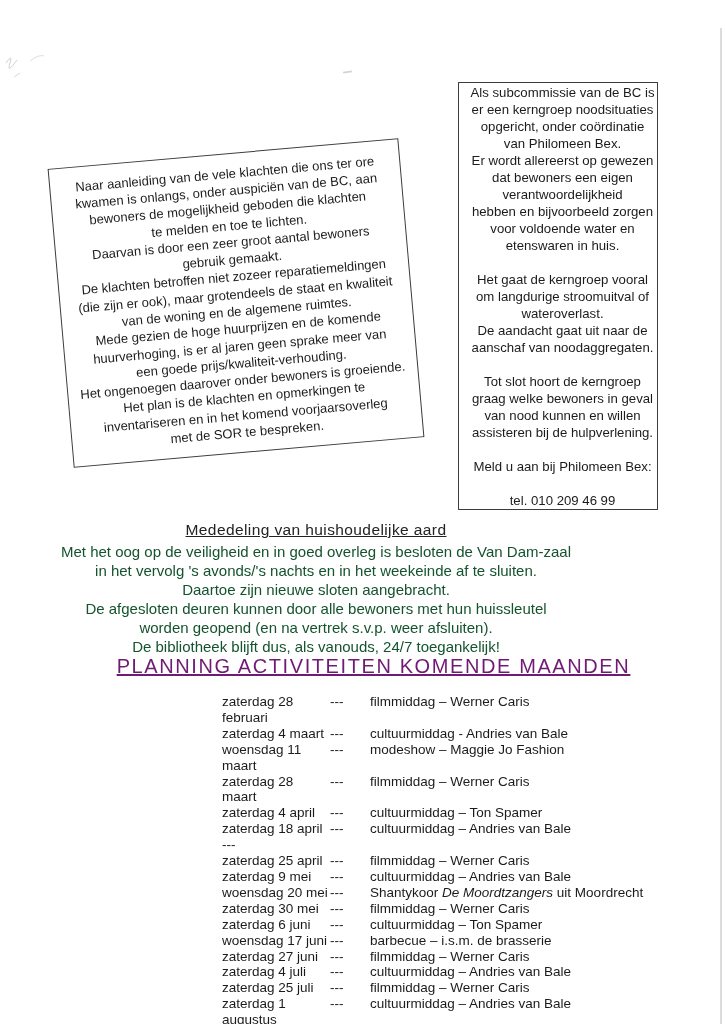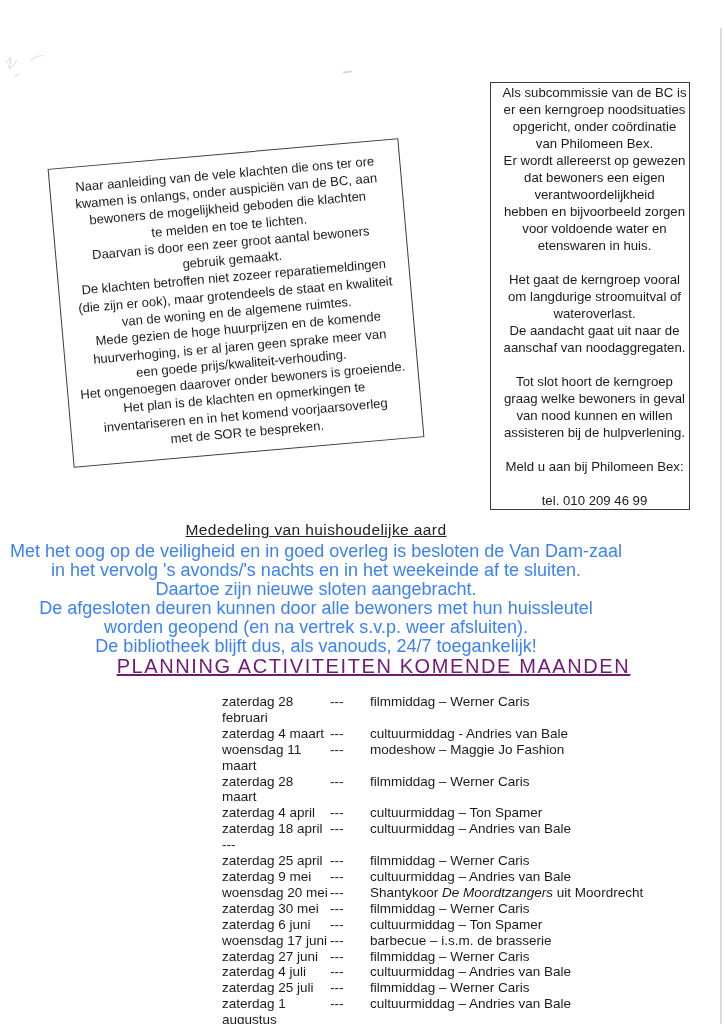--- a/index.html
+++ b/index.html
@@ -27,21 +27,21 @@
     white-space:pre-line;
     text-align:center;
     font-size:13px;
     line-height:17.3px;
     color:#1b1b1b;
   }
 
   
   .emergency-box {
     position:absolute;
-    left:490px; top:82px;
+    left:458px; top:82px;
     width:200px; height:428px;
     border:1.6px solid #3c3c3c;
     background:#ffffff;
     display:flex; align-items:center; justify-content:center;
     box-sizing:border-box;
     padding-left:9px;
   }
   .emergency-text {
     white-space:pre-line;
     text-align:center;
@@ -59,23 +59,23 @@
   .household-title {
     display:inline-block;
     font-size:15.5px;
     letter-spacing:0.4px;
     text-decoration:underline;
     margin-bottom:3px;
     color:#222;
   }
   .household-text {
     white-space:pre-line;
-    font-size:18px;
+    font-size:15px;
     line-height:19px;
-    color:#3b82f6;
+    color:#14532d;
   }
 
   
   .planning-title {
     position:absolute;
     left:0; top:655px; width:725px;
     text-align:center;
     text-indent:22px;
     font-size:20px;
     letter-spacing:1.6px;

